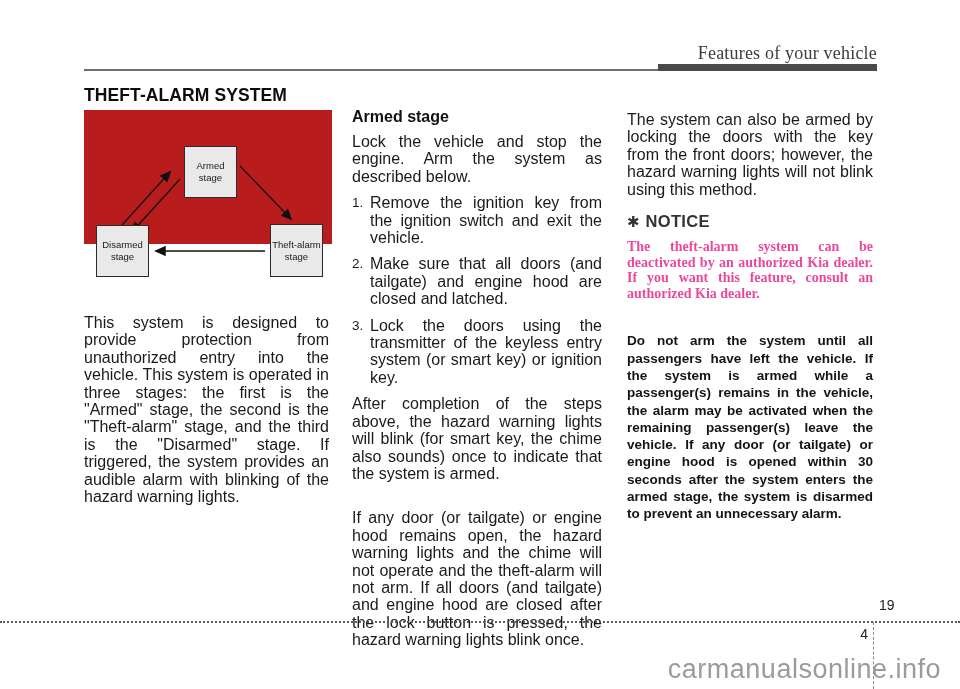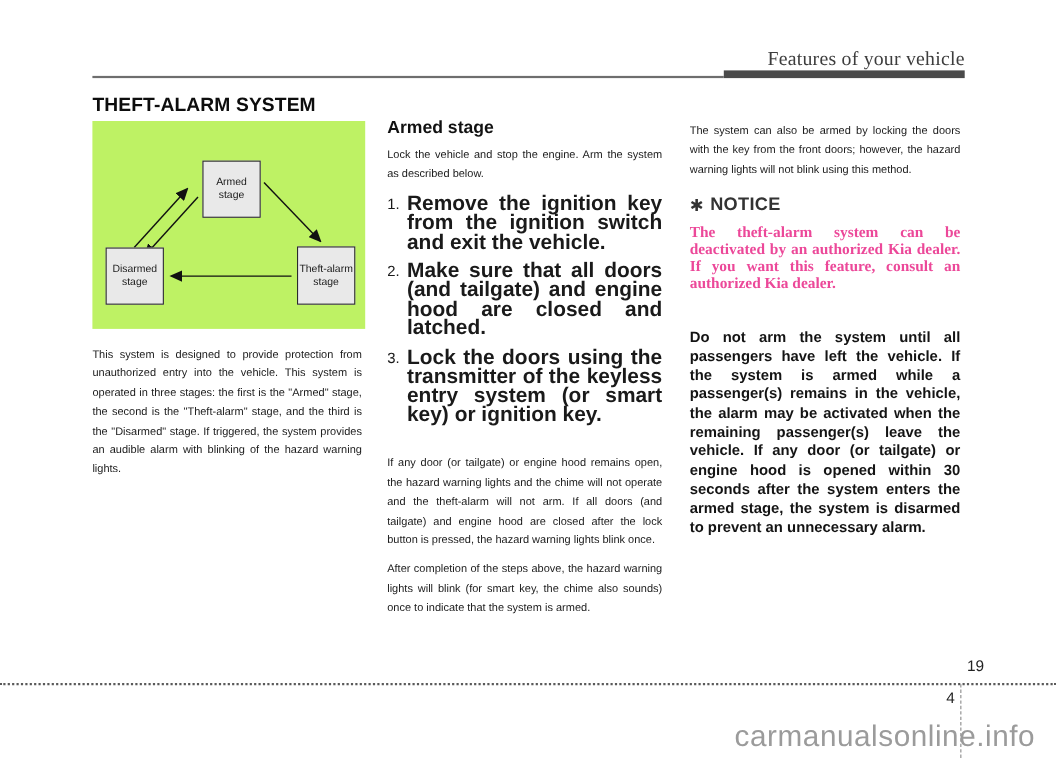--- a/index.html
+++ b/index.html
@@ -21,43 +21,43 @@
   .header-rule-thin  { position:absolute; top:69px; left:84px;  width:574px; height:2px; background:#6e6e6e; }
 
   
   .doc-title {
     position:absolute; top:85px; left:84px;
     font-size:17.5px; font-weight:bold; color:#0d0d0d; letter-spacing:0.1px;
     white-space:nowrap;
   }
 
   
-  .diagram { position:absolute; left:84px; top:110px; width:248px; height:189px; background:#bef264; }
+  .diagram { position:absolute; left:84px; top:110px; width:248px; height:134px; background:#b91c1c; }
   .diagram svg { position:absolute; left:0; top:0; }
   .node {
     position:absolute; border:1.5px solid #2b2b2b; background:#e9e9e9;
     display:flex; align-items:center; justify-content:center; text-align:center;
     font-size:9.5px; line-height:1.25; color:#1a1a1a; white-space:pre-line;
   }
   .node-armed    { left:100px; top:36px;  width:53px; height:52px; }
   .node-disarmed { left:12px;  top:115px; width:53px; height:52px; }
   .node-theft    { left:186px; top:114px; width:53px; height:53px; }
 
   
-  .body { font-size:10px; line-height:17.4px; text-align:justify; }
+  .body { font-size:16px; line-height:17.4px; text-align:justify; }
   .col1-text { position:absolute; left:84px; top:314px; width:245px; }
   .col2 { position:absolute; left:352px; top:108px; width:250px; }
   .col3 { position:absolute; left:627px; top:111px; width:246px; }
 
   .col2 h2 { font-size:16px; font-weight:bold; color:#111; margin-bottom:7px; }
   .col2 p, .col3 p { margin-bottom:9px; }
   .steps { list-style:none; }
   .step { display:flex; margin-bottom:9px; }
   .step-num { flex:0 0 18px; font-size:13.5px; line-height:17.4px; }
-  .step-text { flex:1; font-size:19px; line-height:17.4px; text-align:justify;font-weight:bold; }
+  .step-text { flex:1; font-size:16px; line-height:17.4px; text-align:justify; }
   .gap-above { margin-top:27px; }
 
   
   .notice-head { display:flex; align-items:center; margin-top:14px; margin-bottom:8px; color:#333; }
   .notice-mark { font-size:15px; margin-right:6px; color:#333; }
   .notice-label { font-size:16.5px; font-weight:bold; letter-spacing:0.3px; }
   .notice-text {
     font-family:"Liberation Serif","DejaVu Serif",serif;
     font-weight:bold; font-size:14px; line-height:15.6px;
     color:#ec4899; text-align:justify; margin-bottom:0;
@@ -120,22 +120,22 @@
       </li>
       <li class="step">
         <span class="step-num">2.</span>
         <span class="step-text">Make sure that all doors (and tailgate) and engine hood are closed and latched.</span>
       </li>
       <li class="step">
         <span class="step-num">3.</span>
         <span class="step-text">Lock the doors using the transmitter of the keyless entry system (or smart key) or ignition key.</span>
       </li>
     </ol>
+    <p class="body">After completion of the steps above, the hazard warning lights will blink (for smart key, the chime also sounds) once to indicate that the system is armed.</p>
     <p class="body gap-above">If any door (or tailgate) or engine hood remains open, the hazard warning lights and the chime will not operate and the theft-alarm will not arm. If all doors (and tailgate) and engine hood are closed after the lock button is pressed, the hazard warning lights blink once.</p>
-    <p class="body">After completion of the steps above, the hazard warning lights will blink (for smart key, the chime also sounds) once to indicate that the system is armed.</p>
   </section>
 
   <section class="col3">
     <p class="body">The system can also be armed by locking the doors with the key from the front doors; however, the hazard warning lights will not blink using this method.</p>
     <div class="notice-head">
       <span class="notice-mark">✱</span>
       <span class="notice-label">NOTICE</span>
     </div>
     <p class="notice-text">The theft-alarm system can be deactivated by an authorized Kia dealer. If you want this feature, consult an authorized Kia dealer.</p>
     <p class="warning-text">Do not arm the system until all passengers have left the vehicle. If the system is armed while a passenger(s) remains in the vehicle, the alarm may be activated when the remaining passenger(s) leave the vehicle. If any door (or tailgate) or engine hood is opened within 30 seconds after the system enters the armed stage, the system is disarmed to prevent an unnecessary alarm.</p>

